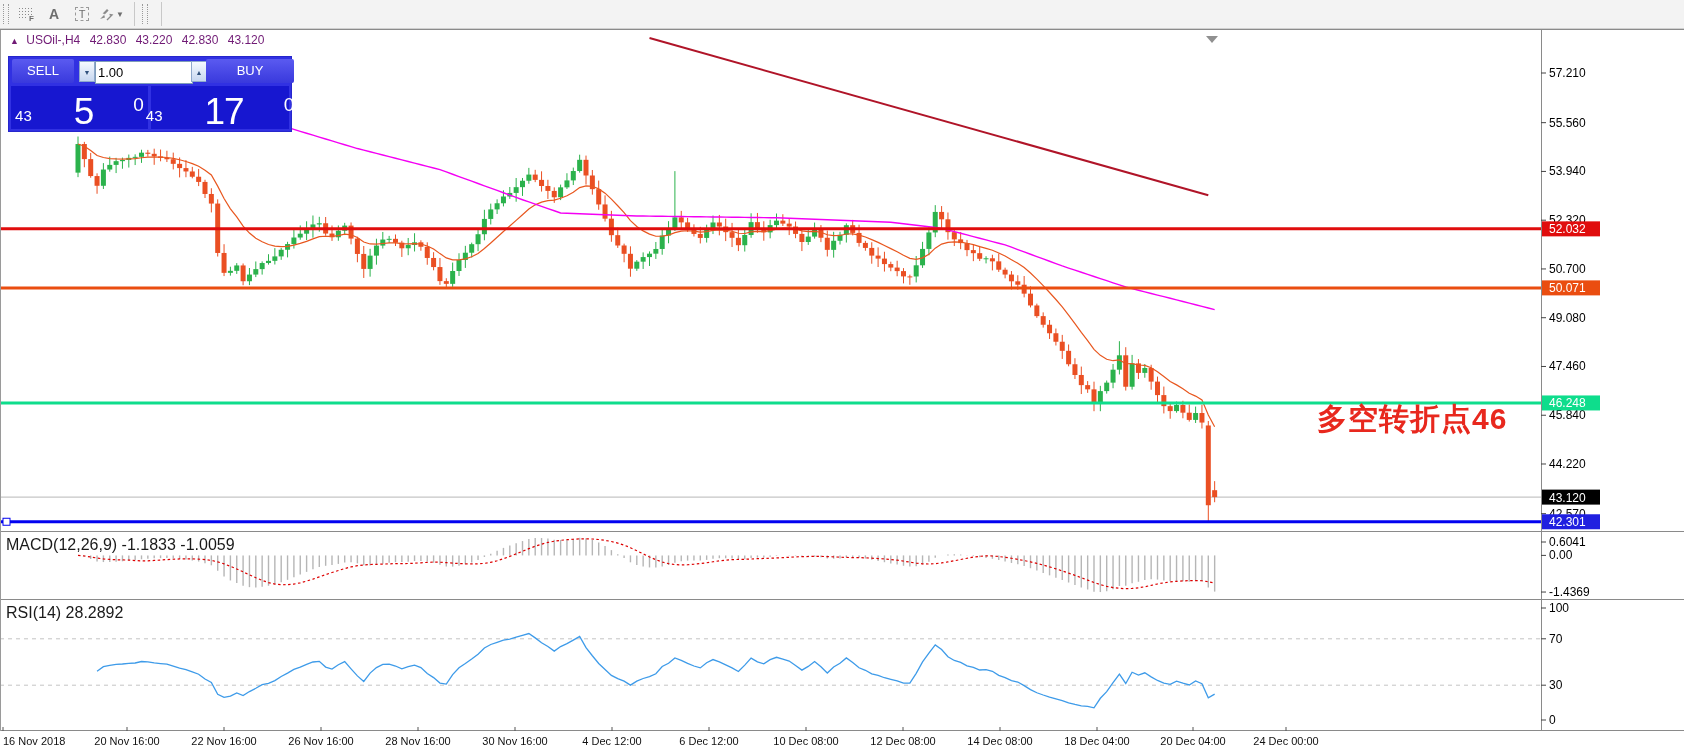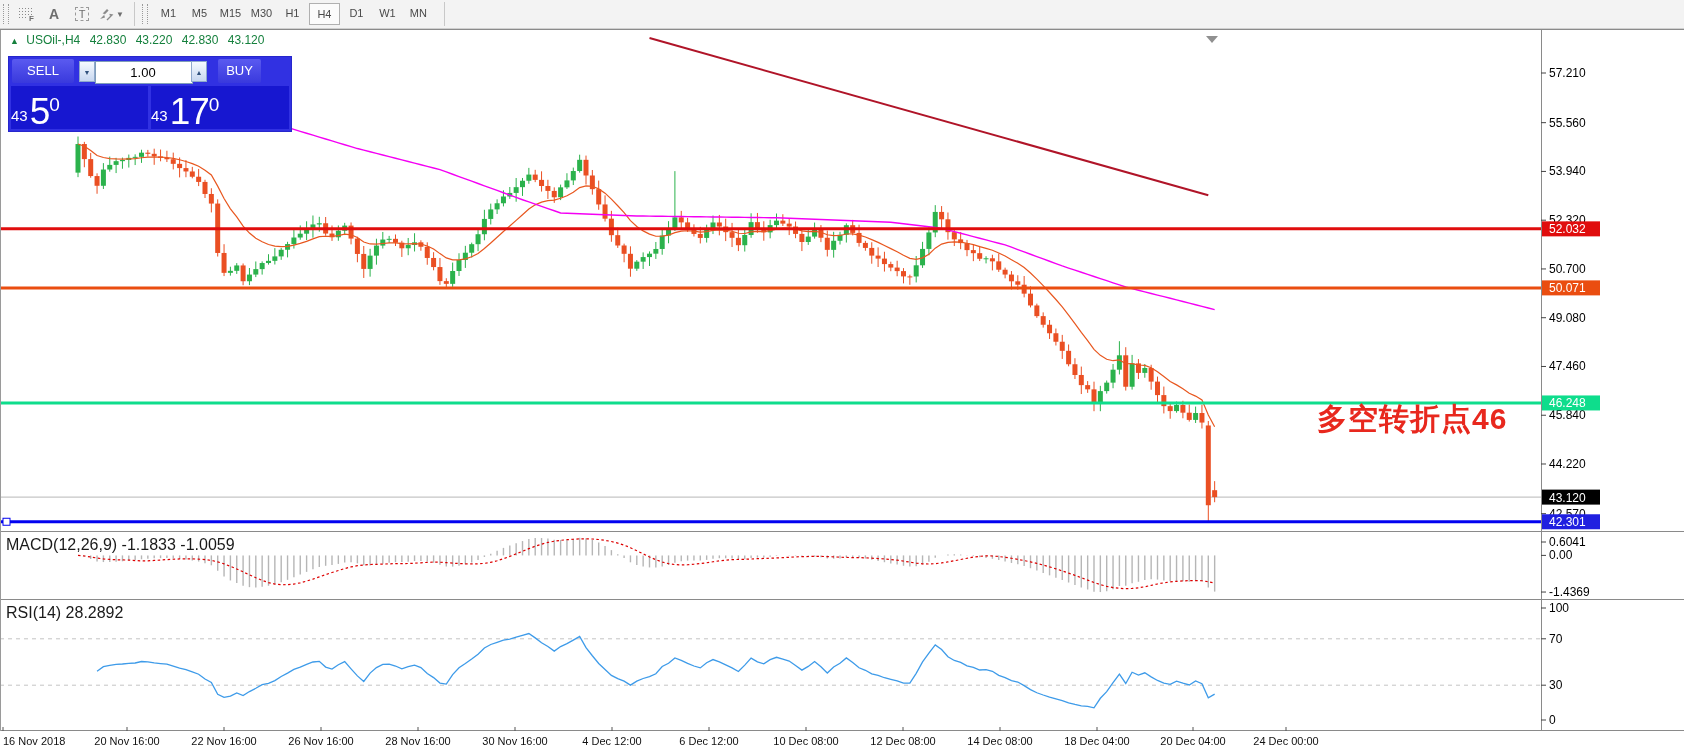--- a/index.html
+++ b/index.html
@@ -11,39 +11,39 @@
   .tb-handle{width:4px;height:20px;margin:0 3px;border-left:1px dotted #9a9a9a;border-right:1px dotted #9a9a9a;}
   .tb-btn{height:22px;min-width:24px;display:flex;align-items:center;justify-content:center;
           color:#6e6e6e;font-size:13px;cursor:default;margin:0 2px;}
   .tb-sep{width:1px;height:24px;background:#c8c8c8;margin:0 4px;}
   .tf-btn{height:20px;width:29px;line-height:20px;text-align:center;font-size:11px;color:#4a4a4a;margin:0 1px;}
   .tf-btn.active{background:#fbfbfb;border:1px solid #b0b0b0;}
   .t-dashed{border:1px dashed #9a9a9a;font-size:11px;padding:0px 3px;color:#6e6e6e;}
   .caret{font-size:8px;color:#6e6e6e;margin-left:2px;}
   
   svg.chart{position:absolute;left:0;top:0;z-index:1;}
-  .symbol-header{position:absolute;left:10px;top:33px;font-size:12px;color:#15803d;z-index:3;text-align:center;}
+  .symbol-header{position:absolute;left:10px;top:33px;font-size:12px;color:#701a75;z-index:3;text-align:center;}
   .symbol-header .tri{font-size:9px;margin-right:4px;}
   .symbol-header span{margin-right:6px;}
   .ind-label{position:absolute;font-size:16px;color:#1a1a1a;z-index:3;}
   .annotation{position:absolute;left:1306px;top:399px;font-size:30px;font-weight:bold;
               color:#e8281e;z-index:3;letter-spacing:1px;white-space:nowrap;margin-left:11px;}
   
   .trade-panel{position:absolute;left:8px;top:56px;width:282px;height:74px;background:#3131e2;
                border:1px solid #2626cc;z-index:5;}
   .tp-btn{position:absolute;top:2px;height:24px;width:62px;text-align:center;line-height:24px;
           color:#fff;font-size:13px;background:linear-gradient(#5a5af0,#3939dd);border-radius:2px;}
-  .tp-sell{left:3px;} .tp-buy{left:209px;width:43px;}
+  .tp-sell{left:3px;} .tp-buy{left:197px;width:88px;}
   .spin-btn{position:absolute;top:4px;width:16px;height:21px;background:linear-gradient(#f6faff,#c7d7f0);
             border:1px solid #8ea8cc;color:#30517d;font-size:7px;text-align:center;line-height:21px;box-sizing:border-box;}
   .spin-dn{left:70px;} .spin-up{left:182px;}
   .vol-input{position:absolute;left:86px;top:4px;width:90px;height:19px;border:1px solid #7f9db9;
-             font-size:13px;text-align:center;padding-right:4px;font-family:inherit;}
+             font-size:13px;text-align:left;padding-right:4px;font-family:inherit;}
   .quote-box{position:absolute;top:29px;height:43px;background:#1717d0;color:#fff;display:flex;
-             align-items:flex-end;}
+             align-items:flex-end;justify-content:center;gap:40px;}
   .qb-bid{left:2px;width:137px;} .qb-ask{left:142px;width:138px;}
   .q-small{font-size:15px;margin:0 2px 5px 0;}
   .q-big{font-size:37px;line-height:34px;letter-spacing:-1px;}
   .q-sup{font-size:19px;margin-bottom:13px;}
   
   .icon-svg{display:block;}
 </style>
 </head>
 <body>
 
@@ -65,31 +65,20 @@
     </div>
     <div class="tb-btn">
       <svg class="icon-svg" width="16" height="14" viewBox="0 0 16 14">
         <path d="M2 12 L7 7 L4.6 6.4 L9 2 L10.6 3.6 L6.2 8 L7 10.4 Z" fill="#8a8a8a"></path>
         <path d="M9 13 L14 8 L11.5 7.5" fill="none" stroke="#8a8a8a" stroke-width="1.4"></path>
       </svg>
       <span class="caret">▼</span>
     </div>
     <div class="tb-sep" style="margin-left:8px;"></div>
     <div class="tb-handle"></div>
-    <div id="tf-container" style="display:flex;margin-left:2px;">
-        <div class="tf-btn">M1</div>
-        <div class="tf-btn">M5</div>
-        <div class="tf-btn">M15</div>
-        <div class="tf-btn">M30</div>
-        <div class="tf-btn">H1</div>
-        <div class="tf-btn active">H4</div>
-        <div class="tf-btn">D1</div>
-        <div class="tf-btn">W1</div>
-        <div class="tf-btn">MN</div>
-      </div>
     <div class="tb-sep" style="margin-left:10px;"></div>
   </div>
 
   <svg class="chart" id="chart-svg" width="1684" height="752">
       <defs>
         <clipPath id="mainClip">
           <rect x="0" y="30" width="1541" height="501"></rect>
         </clipPath>
         <clipPath id="macClip">
           <rect x="0" y="533" width="1541" height="66"></rect>

